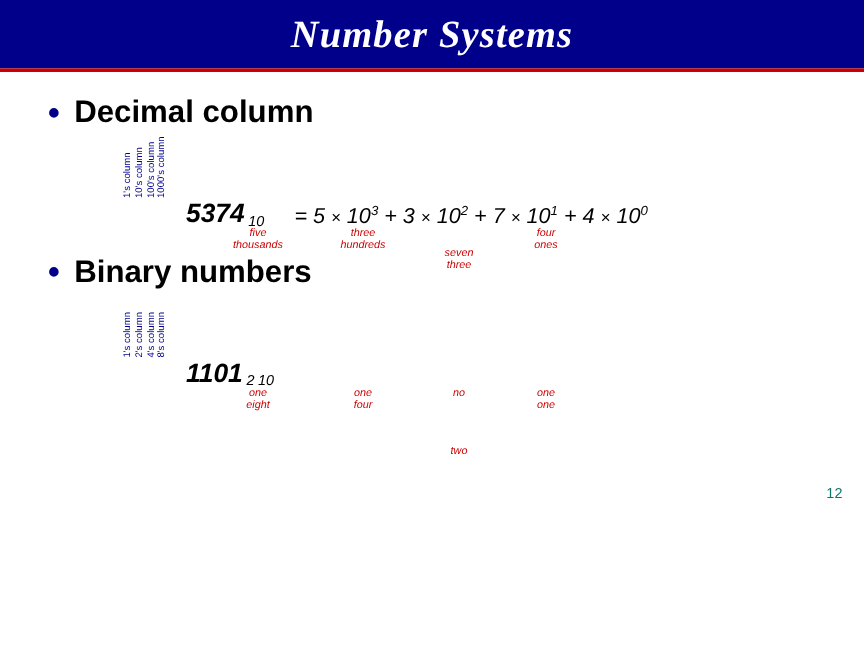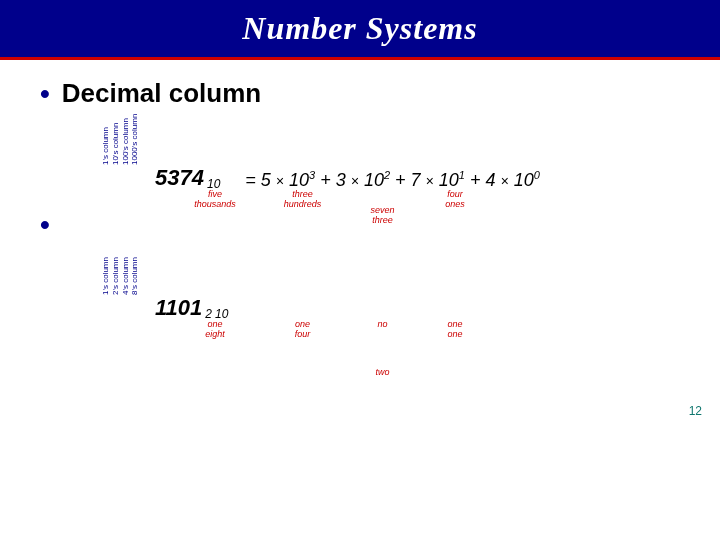--- a/index.html
+++ b/index.html
@@ -222,20 +222,21 @@
             <span class="sub-label-top">four</span>
             <span class="sub-label-bot">ones</span>
           </div>
         </div>
       </div>
     </div>
 
     <div class="bullet-section">
       <div class="bullet-label">
         <span class="bullet-dot">•</span>
+        <span>Binary numbers</span>
       </div>
 
       <div class="diagram-box-binary">
 
         <div class="rotated-labels-area">
           <div class="rot-label">1's column</div>
           <div class="rot-label">2's column</div>
           <div class="rot-label">4's column</div>
           <div class="rot-label">8's column</div>
         </div>

